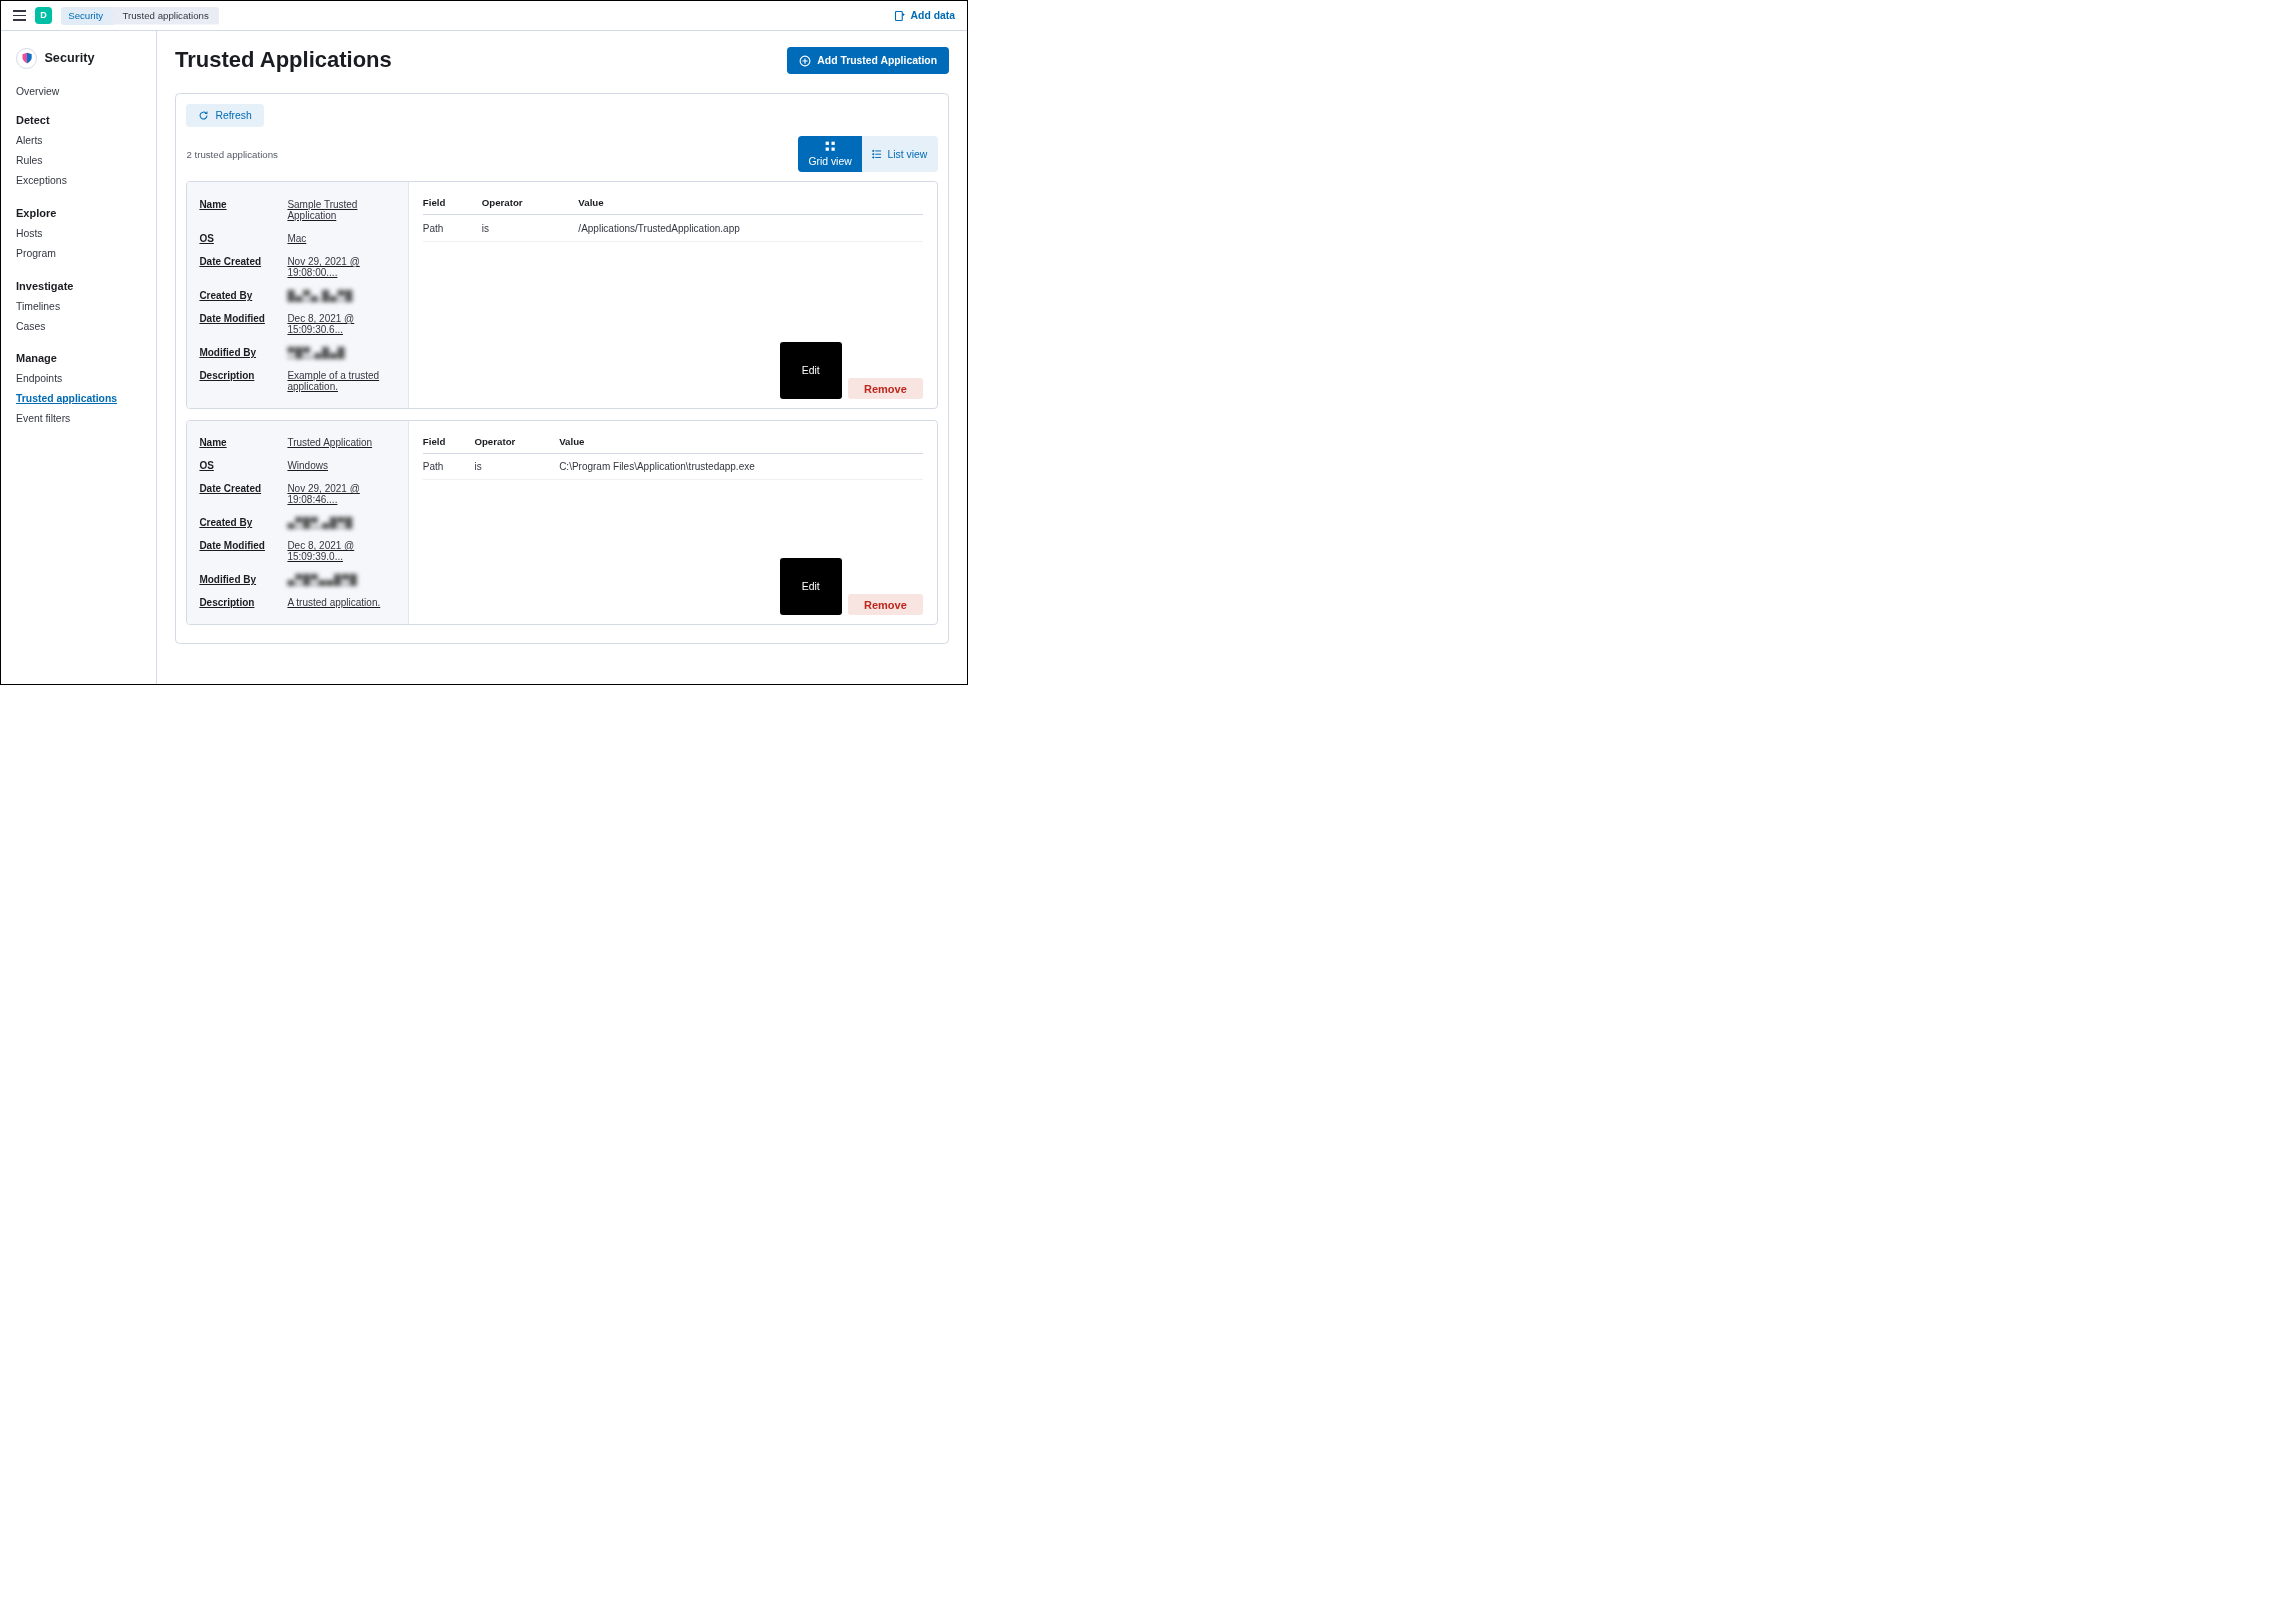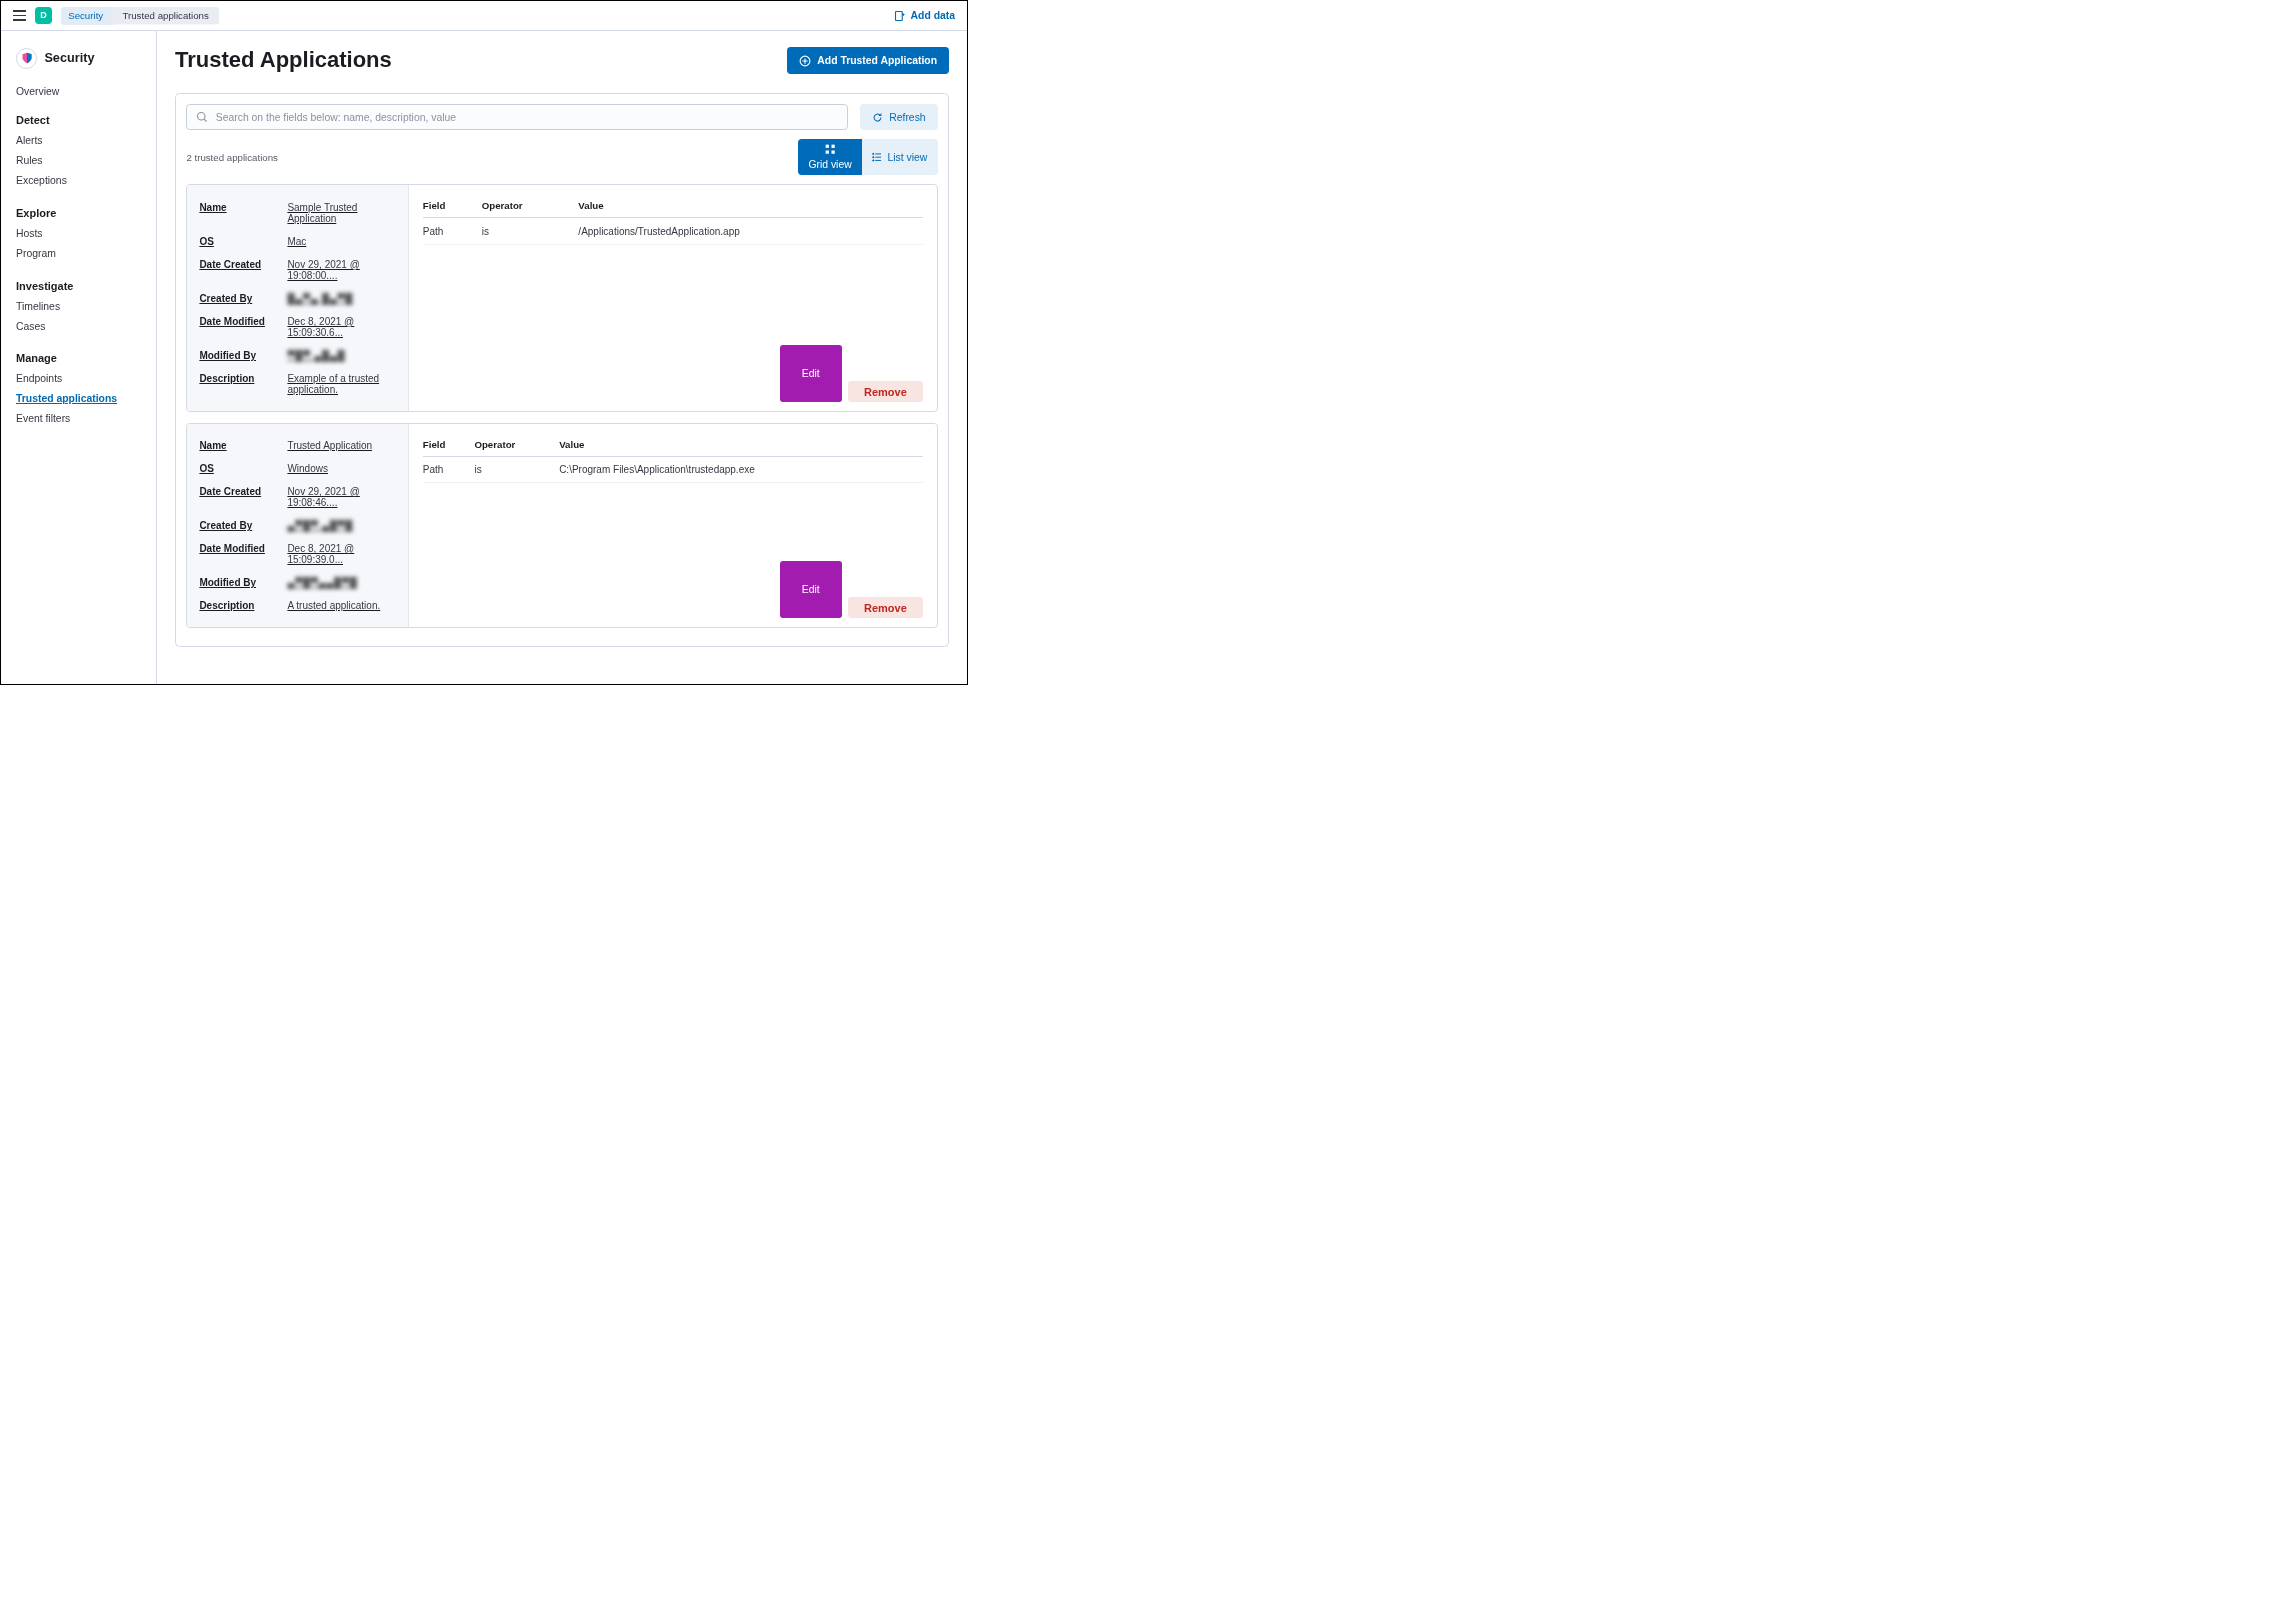--- a/index.html
+++ b/index.html
@@ -148,21 +148,21 @@
 .cond-table { width: 100%; border-collapse: collapse; font-size: 10px; }
 .cond-table th {
   text-align: left; font-weight: 700; color: #1a1c21; padding: 4.5px 6px 6px 0;
   border-bottom: 0.7px solid #d3dae6; font-size: 9.7px;
 }
 .cond-table td {
   padding: 7.4px 6px 7.4px 0; border-bottom: 0.7px solid #eef0f4; color: #343741;
 }
 .card-actions { margin-top: auto; display: flex; justify-content: flex-end; gap: 6px; padding-top: 9px; }
 .btn-edit {
-  background: #a21caf; color: #fff; border: none; border-radius: 3px;
+  background: #000000; color: #fff; border: none; border-radius: 3px;
   padding: 4.5px 22px; font-size: 10.4px; font-weight: 500; cursor: pointer;
 }
 .btn-remove {
   background: #f8e4e1; color: #bd271e; border: none; border-radius: 3px;
   padding: 4.5px 16.4px; font-size: 11px; font-weight: 700; cursor: pointer; margin-top: 36px;
 }
 
 
 .foot-row { display: flex; align-items: center; padding-top: 4.5px; }
 .rpp { display: inline-flex; align-items: center; gap: 4.5px; font-size: 10px; color: #343741; cursor: pointer; }
@@ -248,27 +248,20 @@
             <circle cx="8" cy="8" r="6.5"></circle>
             <path d="M8 4.5v7M4.5 8h7"></path>
           </svg>
         <span>Add Trusted Application</span>
       </button>
     </div>
 
     <div class="panel">
 
       <div class="search-row">
-        <div class="search-box">
-          <svg width="12" height="12" viewBox="0 0 16 16" fill="none" stroke="#8a919f" stroke-width="1.5">
-              <circle cx="7" cy="7" r="5"></circle>
-              <path d="m11 11 3 3"></path>
-            </svg>
-          <input placeholder="Search on the fields below: name, description, value" style="">
-        </div>
         <button class="btn-soft">
           <svg viewBox="0 0 16 16" fill="none" stroke="#006bb4" stroke-width="1.5">
               <path d="M13 8a5 5 0 1 1-1.5-3.5M13 2v3h-3"></path>
             </svg>
           <span>Refresh</span>
         </button>
       </div>
 
       <div class="meta-row">
         <div class="count">2 trusted applications</div>

